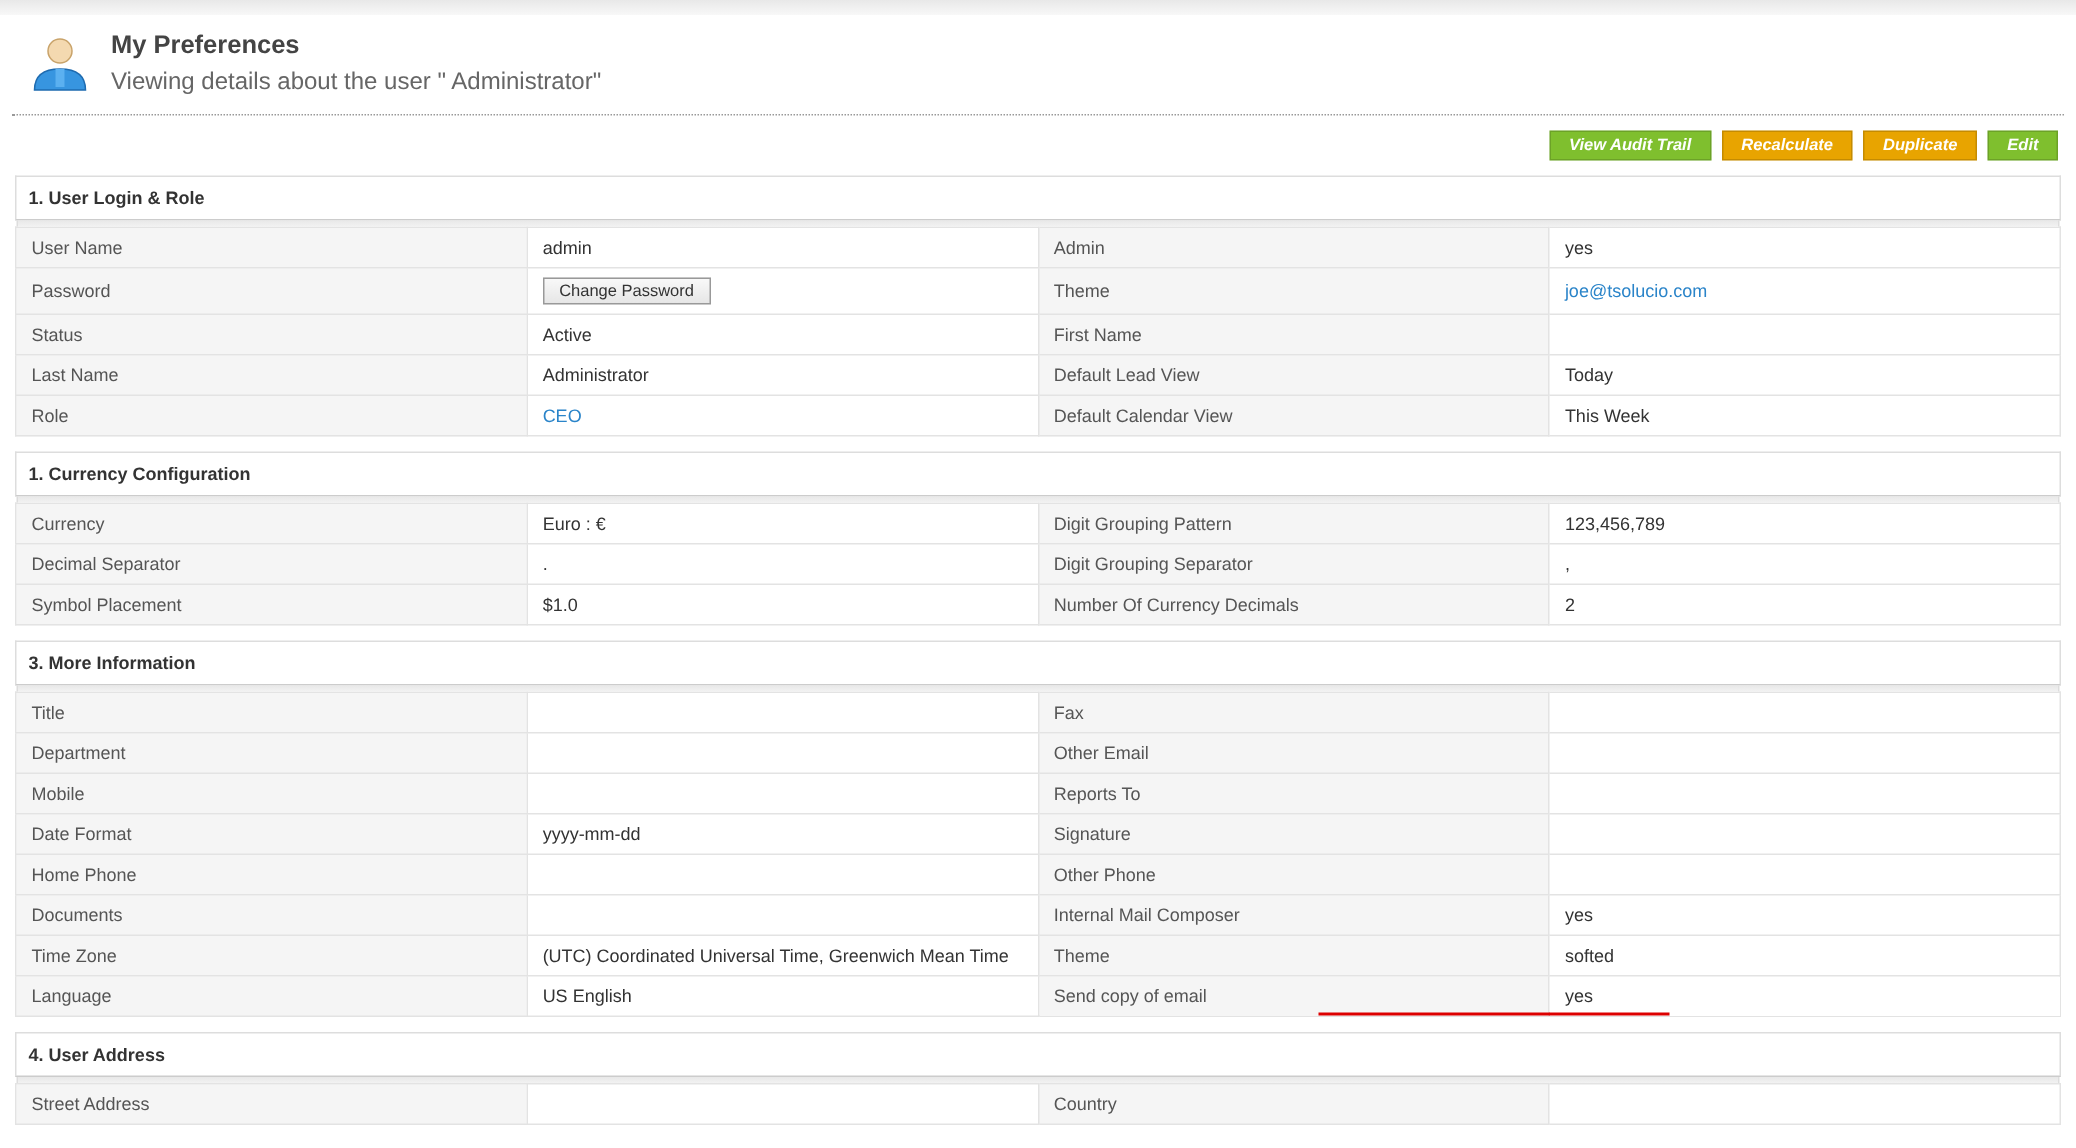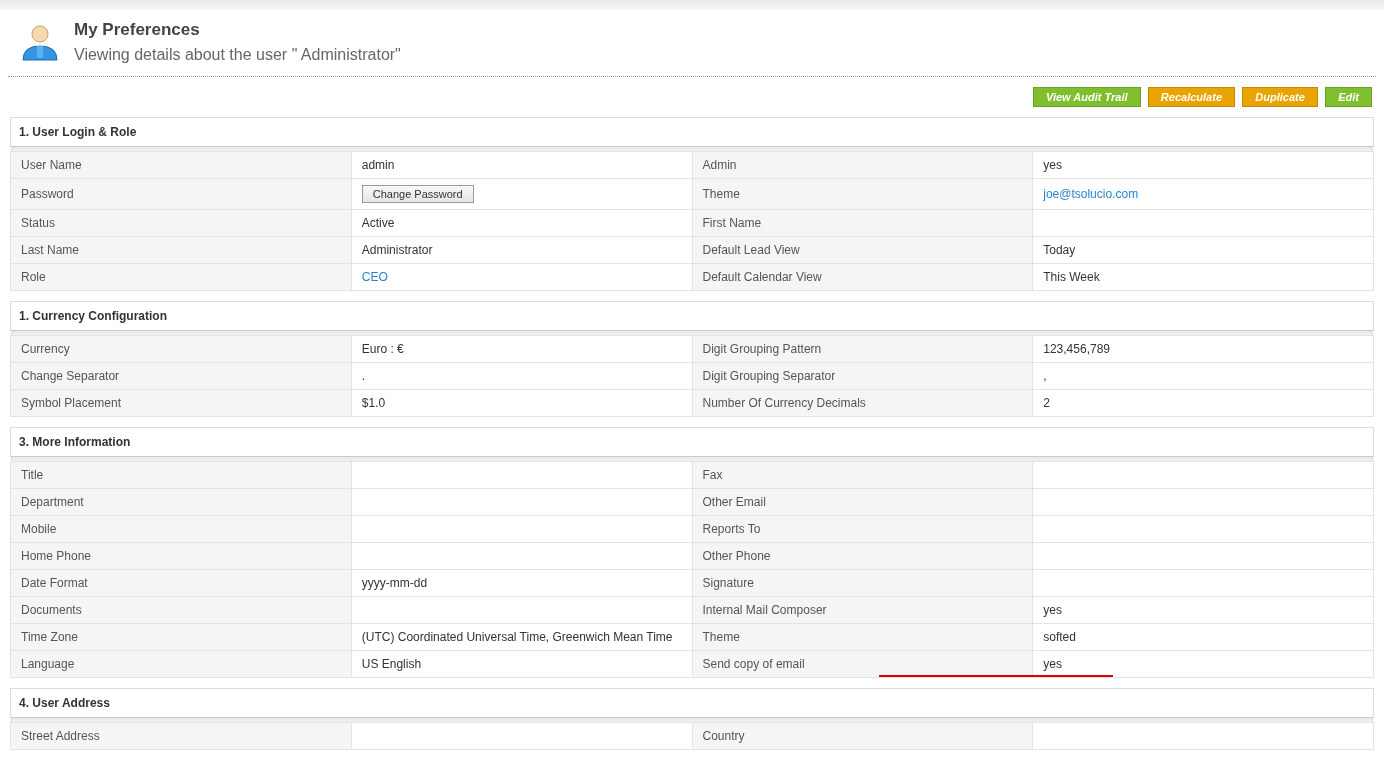--- a/index.html
+++ b/index.html
@@ -206,21 +206,21 @@
   <div class="panel-header">1. Currency Configuration</div>
   <table class="detail">
     <tbody>
         <tr>
       <td class="label">Currency</td>
       <td class="value">Euro : €</td>
       <td class="label">Digit Grouping Pattern</td>
       <td class="value">123,456,789</td>
     </tr>
     <tr>
-      <td class="label">Change Separator</td>
+      <td class="label">Decimal Separator</td>
       <td class="value">.</td>
       <td class="label">Digit Grouping Separator</td>
       <td class="value">,</td>
     </tr>
     <tr>
       <td class="label">Symbol Placement</td>
       <td class="value">$1.0</td>
       <td class="label">Number Of Currency Decimals</td>
       <td class="value">2</td>
     </tr>
@@ -244,29 +244,29 @@
       <td class="label">Other Email</td>
       <td class="value"></td>
     </tr>
     <tr>
       <td class="label">Mobile</td>
       <td class="value"></td>
       <td class="label">Reports To</td>
       <td class="value"></td>
     </tr>
     <tr>
-      <td class="label">Home Phone</td>
-      <td class="value"></td>
-      <td class="label">Other Phone</td>
-      <td class="value"></td>
-    </tr>
-    <tr>
       <td class="label">Date Format</td>
       <td class="value">yyyy-mm-dd</td>
       <td class="label">Signature</td>
+      <td class="value"></td>
+    </tr>
+    <tr>
+      <td class="label">Home Phone</td>
+      <td class="value"></td>
+      <td class="label">Other Phone</td>
       <td class="value"></td>
     </tr>
     <tr>
       <td class="label">Documents</td>
       <td class="value"></td>
       <td class="label">Internal Mail Composer</td>
       <td class="value">yes</td>
     </tr>
     <tr>
       <td class="label">Time Zone</td>

